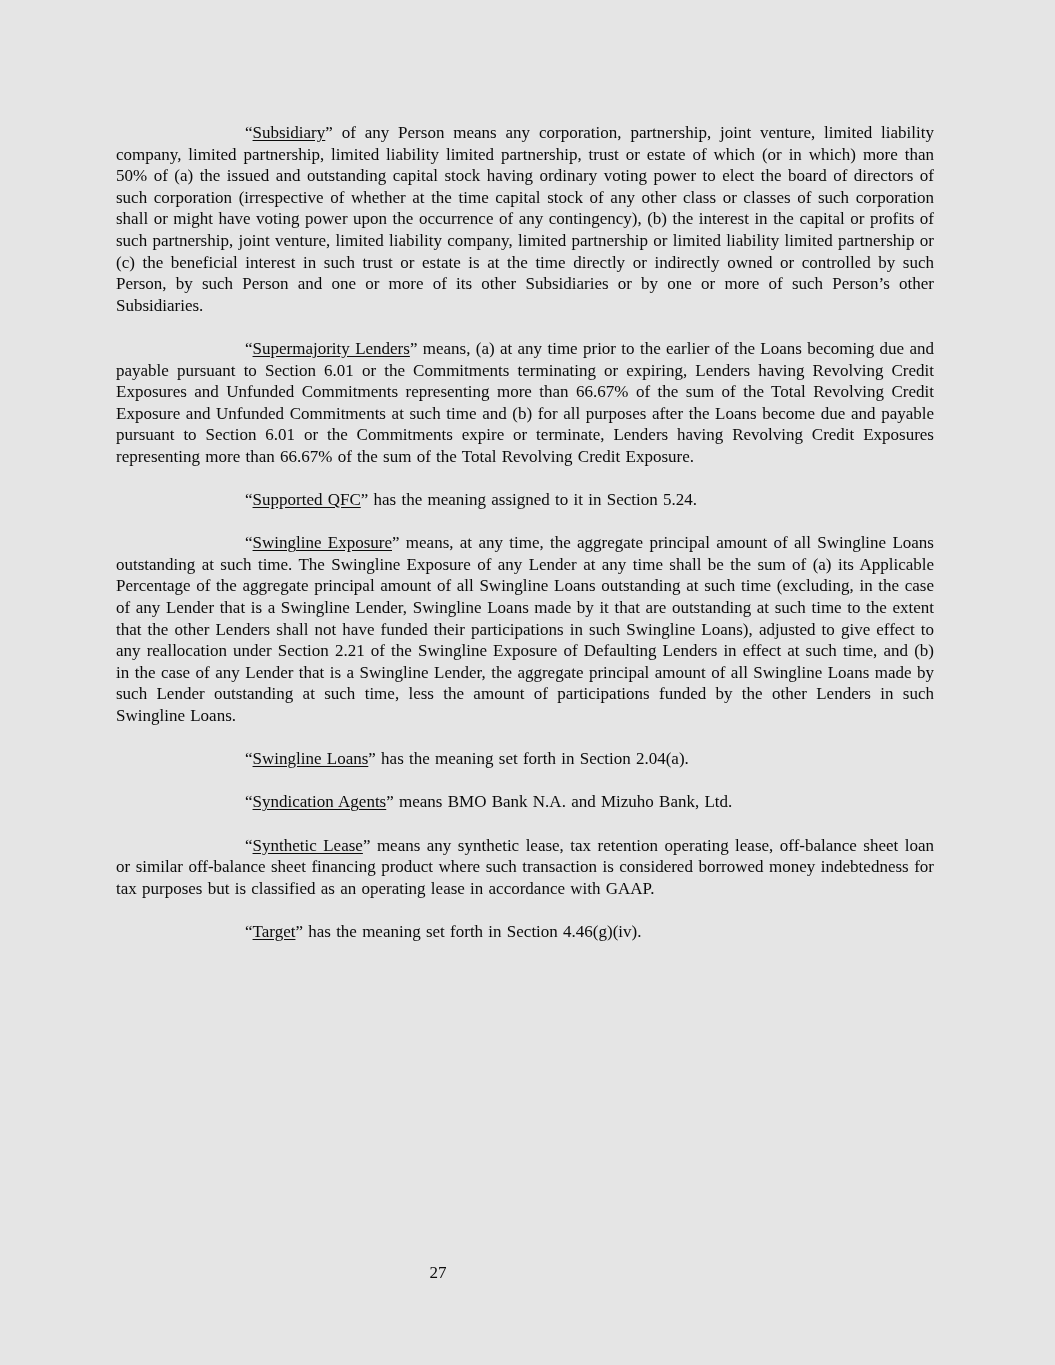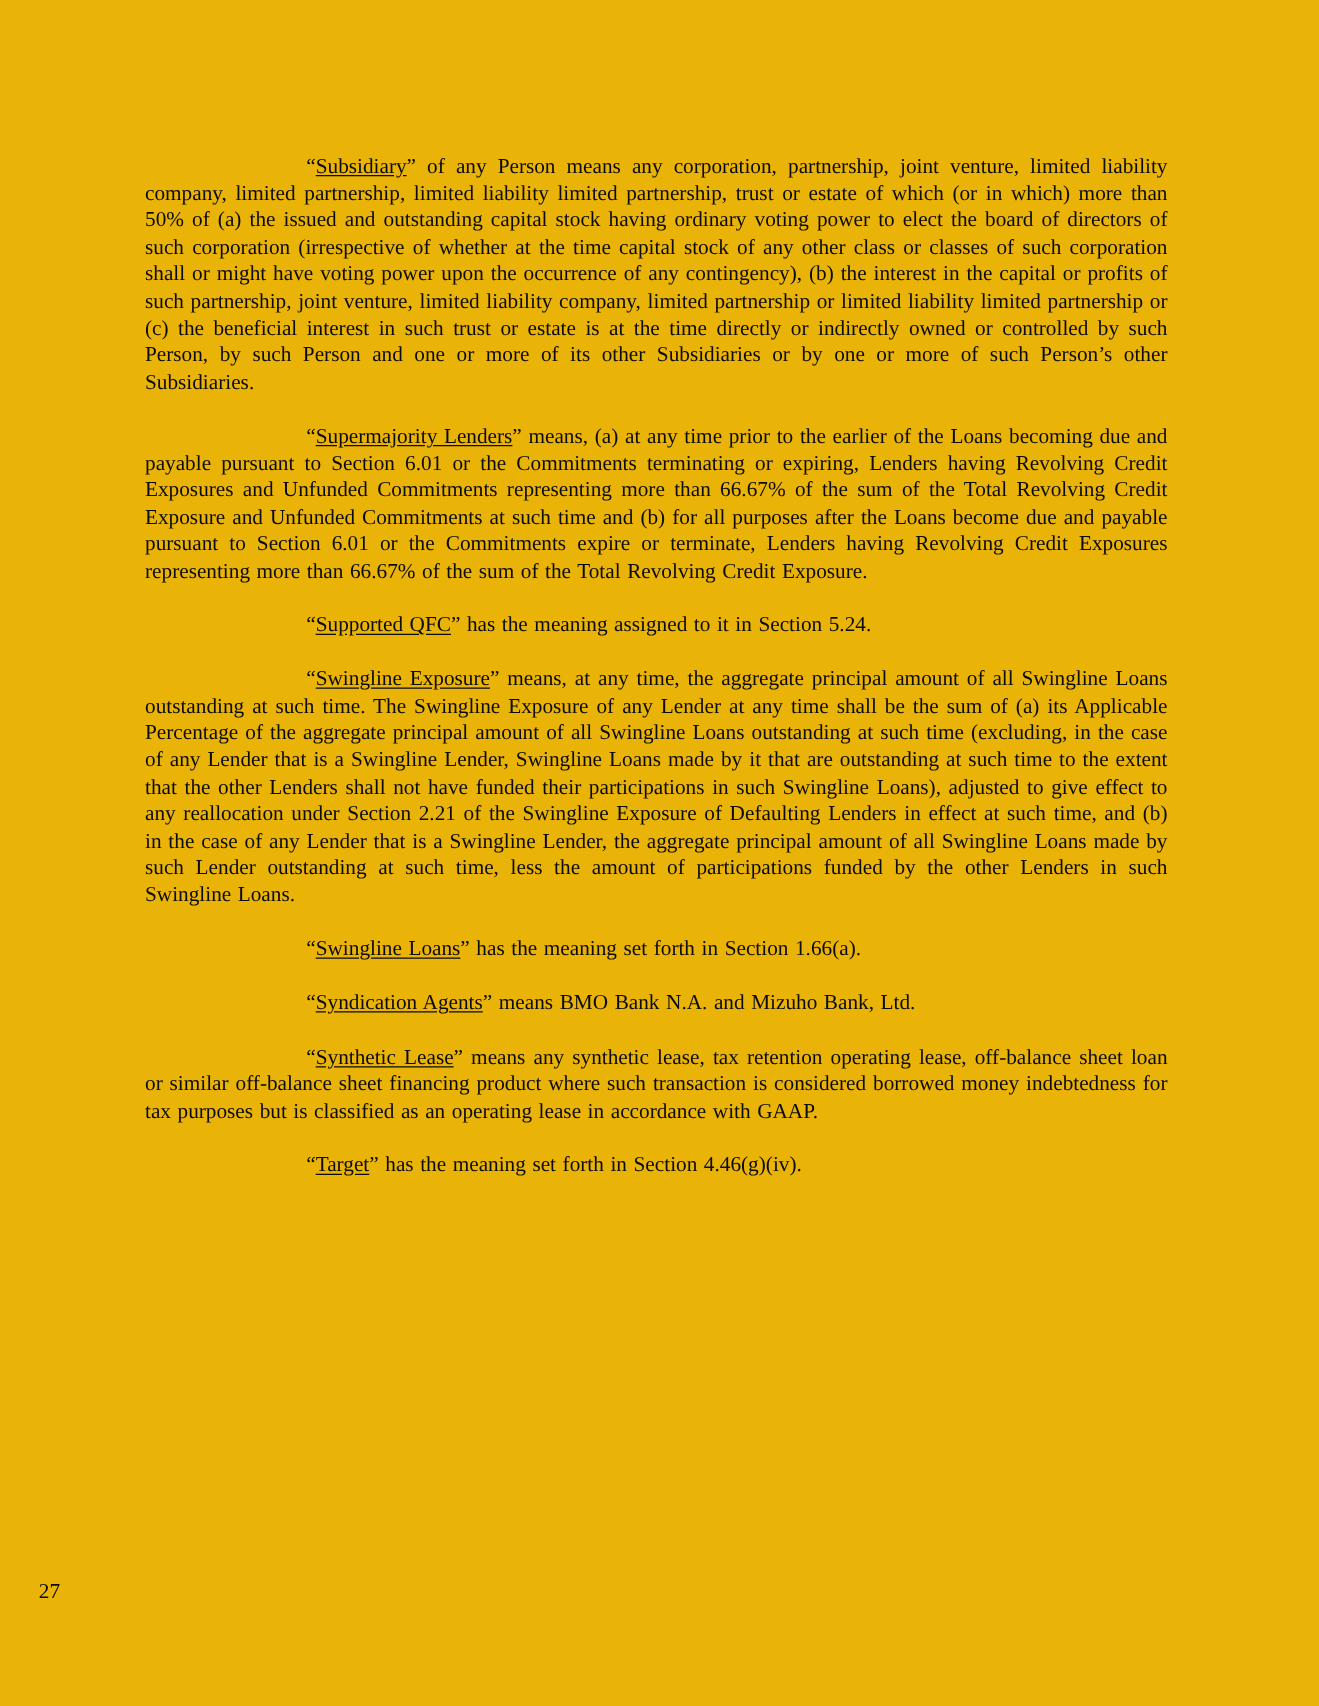--- a/index.html
+++ b/index.html
@@ -14,21 +14,21 @@
     font-family: "Liberation Serif", serif;
     color: #0b0b0b;
     overflow: hidden;
   }
   .page {
     position: absolute;
     left: 0;
     top: 0;
     width: 1055px;
     height: 1365px;
-    background: #eab308;
+    background: #e5e5e5;
   }
   .content {
     position: absolute;
     left: 116px;
     top: 122px;
     width: 818px;
     font-size: 17px;
     line-height: 21.6px;
     text-align: justify;
   }
@@ -39,42 +39,42 @@
   }
   .term {
     text-decoration: underline;
     text-underline-offset: 2px;
   }
   .page-number {
     position: absolute;
     left: 0;
     top: 1262px;
     width: 876px;
+    text-align: center;
     font-size: 17px;
     line-height: 21.6px;
-    padding-left: 31px;
   }
 </style>
 </head>
 <body>
 
 <div class="page">
   <div class="content">
 
     <p class="para"><span>“</span><span class="term">Subsidiary</span><span>” of any Person means any corporation, partnership, joint venture, limited liability company, limited partnership, limited liability limited partnership, trust or estate of which (or in which) more than 50% of (a) the issued and outstanding capital stock having ordinary voting power to elect the board of directors of such corporation (irrespective of whether at the time capital stock of any other class or classes of such corporation shall or might have voting power upon the occurrence of any contingency), (b) the interest in the capital or profits of such partnership, joint venture, limited liability company, limited partnership or limited liability limited partnership or (c) the beneficial interest in such trust or estate is at the time directly or indirectly owned or controlled by such Person, by such Person and one or more of its other Subsidiaries or by one or more of such Person’s other Subsidiaries.</span></p>
 
     <p class="para"><span>“</span><span class="term">Supermajority Lenders</span><span>” means, (a) at any time prior to the earlier of the Loans becoming due and payable pursuant to Section 6.01 or the Commitments terminating or expiring, Lenders having Revolving Credit Exposures and Unfunded Commitments representing more than 66.67% of the sum of the Total Revolving Credit Exposure and Unfunded Commitments at such time and (b) for all purposes after the Loans become due and payable pursuant to Section 6.01 or the Commitments expire or terminate, Lenders having Revolving Credit Exposures representing more than 66.67% of the sum of the Total Revolving Credit Exposure.</span></p>
 
     <p class="para"><span>“</span><span class="term">Supported QFC</span><span>” has the meaning assigned to it in Section 5.24.</span></p>
 
 
     <p class="para"><span>“</span><span class="term">Swingline Exposure</span><span>” means, at any time, the aggregate principal amount of all Swingline Loans outstanding at such time.  The Swingline Exposure of any Lender at any time shall be the sum of (a) its Applicable Percentage of the aggregate principal amount of all Swingline Loans outstanding at such time (excluding, in the case of any Lender that is a Swingline Lender, Swingline Loans made by it that are outstanding at such time to the extent that the other Lenders shall not have funded their participations in such Swingline Loans), adjusted to give effect to any reallocation under Section 2.21 of the Swingline Exposure of Defaulting Lenders in effect at such time, and (b) in the case of any Lender that is a Swingline Lender, the aggregate principal amount of all Swingline Loans made by such Lender outstanding at such time, less the amount of participations funded by the other Lenders in such Swingline Loans.</span></p>
 
 
-    <p class="para"><span>“</span><span class="term">Swingline Loans</span><span>” has the meaning set forth in Section 1.66(a).</span></p>
+    <p class="para"><span>“</span><span class="term">Swingline Loans</span><span>” has the meaning set forth in Section 2.04(a).</span></p>
 
 
 
     <p class="para"><span>“</span><span class="term">Syndication Agents</span><span>” means BMO Bank N.A. and Mizuho Bank, Ltd.</span></p>
 
     <p class="para"><span>“</span><span class="term">Synthetic Lease</span><span>” means any synthetic lease, tax retention operating lease, off-balance sheet loan or similar off-balance sheet financing product where such transaction is considered borrowed money indebtedness for tax purposes but is classified as an operating lease in accordance with GAAP.</span></p>
 
     <p class="para"><span>“</span><span class="term">Target</span><span>” has the meaning set forth in Section 4.46(g)(iv).</span></p>
 
   </div>

